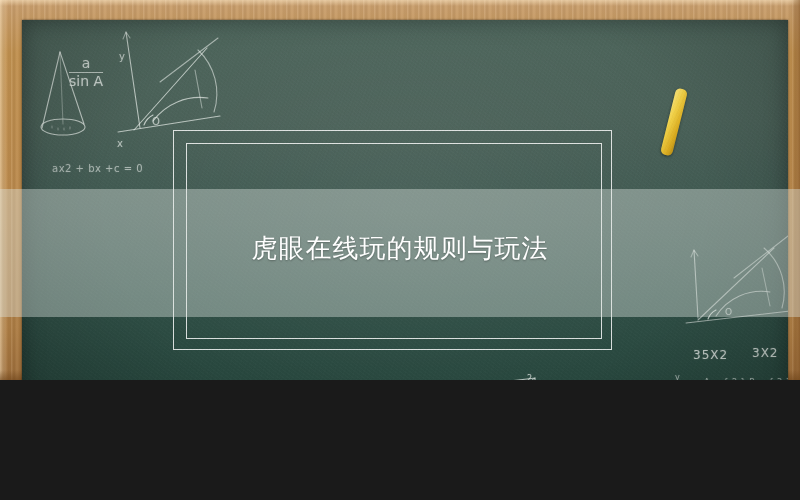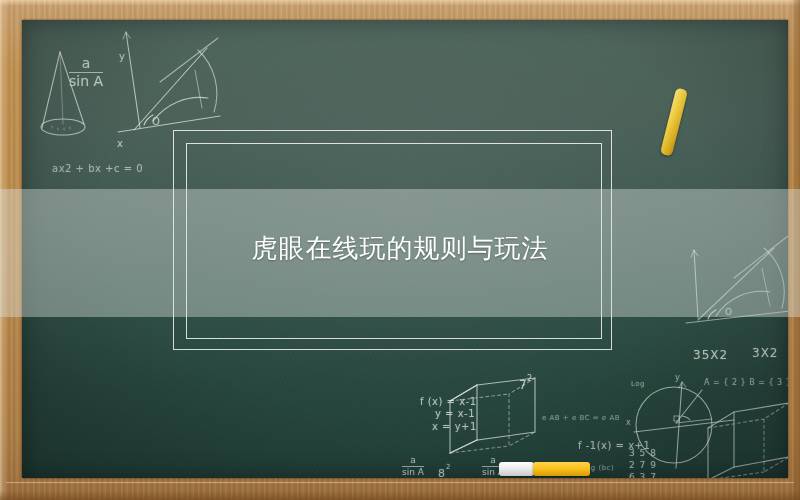--- a/index.html
+++ b/index.html
@@ -1,20 +1,20 @@
 <!DOCTYPE html>
 <html><head>
 <meta charset="utf-8">
 <style>
   html,body{margin:0;padding:0;background:#1a1a1a;}
   body{font-family:"Liberation Sans","DejaVu Sans",sans-serif;}
 
   .stage{
     position:relative;
-    width:800px;height:500px;
+    width:800px;height:380px;
     overflow:hidden;
   }
 
   
   .frame{
     position:absolute;inset:0;
     background:
       repeating-linear-gradient(90deg,
         rgba(255,255,255,0.085) 0px, rgba(255,255,255,0.085) 1px,
         rgba(0,0,0,0.05) 2px, rgba(0,0,0,0.05) 4px,

